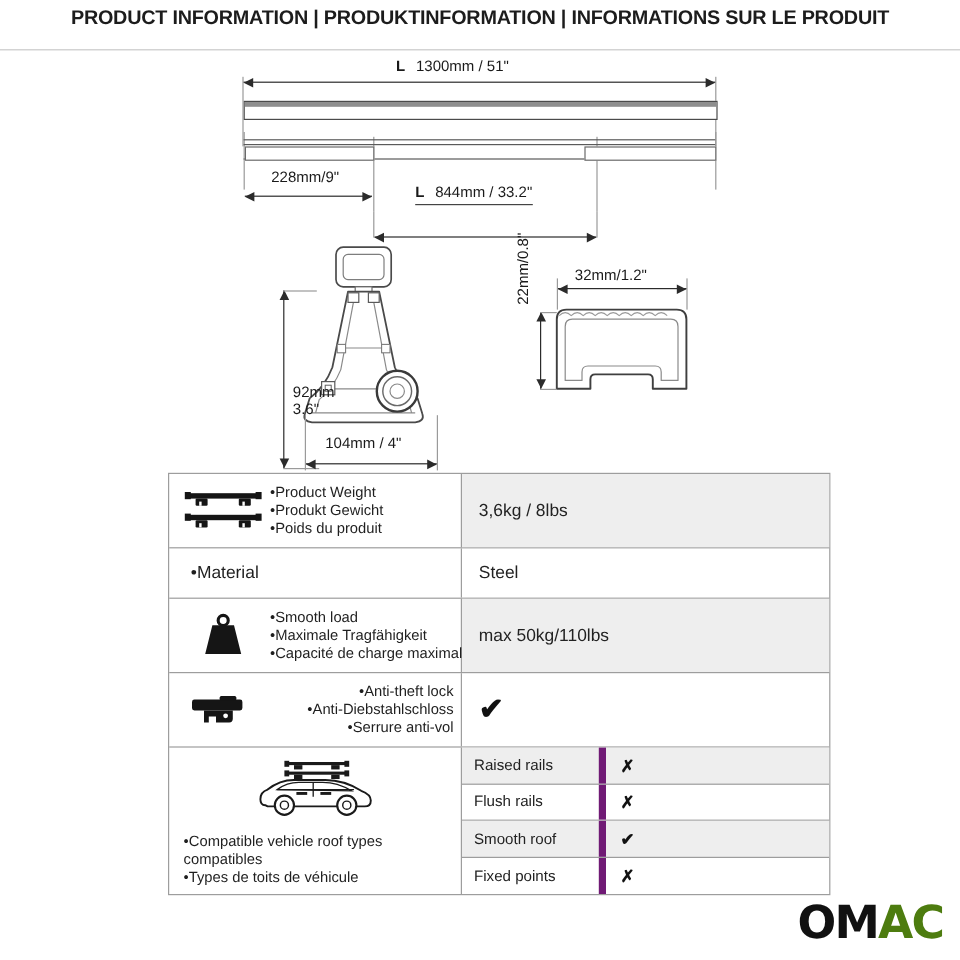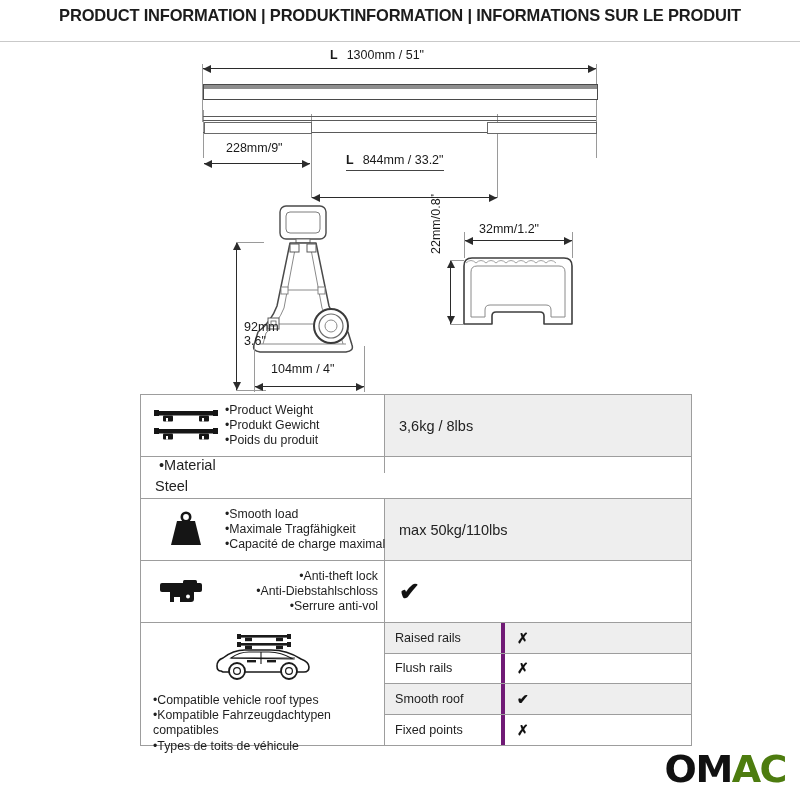--- a/index.html
+++ b/index.html
@@ -86,21 +86,21 @@
     padding-left:14px;font-size:14.5px;color:#222;
   }
   .shade{background:#eeeeee;}
 
   .icon-box{width:78px;display:flex;align-items:center;justify-content:center;flex:0 0 78px;}
   .lang-list{font-size:12.3px;line-height:15.2px;color:#1f1f1f;flex:1;}
   .lang-list div{white-space:nowrap;}
   .lang-center{text-align:right;}
 
   .r1{height:62px;}
-  .r2{height:42px;flex-direction:column;}
+  .r2{height:42px;}
   .r3{height:62px;}
   .r4{height:62px;}
   .r5{height:122px;}
 
   .material-label{
     display:flex;align-items:center;padding-left:12px;
     font-size:14.5px;color:#1f1f1f;
   }
 
   .check{font-size:25px;line-height:1;font-weight:bold;color:#111;}
@@ -114,21 +114,21 @@
   .compat-text{
     font-size:12.3px;line-height:15.2px;color:#1f1f1f;
     align-self:flex-start;padding-left:12px;padding-top:6px;
   }
   .compat-right{flex:1;display:flex;flex-direction:column;}
   .crow{
     display:flex;height:30.5px;border-bottom:1px solid #9d9d9d;box-sizing:border-box;
   }
   .crow:last-child{border-bottom:none;}
   .crow-name{
-    width:120px;box-sizing:border-box;border-right:4px solid #701a75;
+    width:120px;box-sizing:border-box;border-right:6px solid #701a75;
     display:flex;align-items:center;padding-left:10px;
     font-size:12.6px;color:#222;
   }
   .crow-mark{
     flex:1;display:flex;align-items:center;padding-left:12px;
     font-size:14px;font-weight:bold;color:#111;
   }
 
   
   .logo{
@@ -346,21 +346,20 @@
             <rect x="38" y="29" width="9" height="2.4" fill="#1a1a1a"></rect>
             <rect x="58" y="29" width="9" height="2.4" fill="#1a1a1a"></rect>
             <circle cx="28" cy="40" r="8" fill="#fff" stroke="#1a1a1a" stroke-width="1.8"></circle>
             <circle cx="28" cy="40" r="3.4" fill="#fff" stroke="#1a1a1a" stroke-width="1.2"></circle>
             <circle cx="80" cy="40" r="8" fill="#fff" stroke="#1a1a1a" stroke-width="1.8"></circle>
             <circle cx="80" cy="40" r="3.4" fill="#fff" stroke="#1a1a1a" stroke-width="1.2"></circle>
           </svg>
         </div>
         <div class="compat-text">
           <div>•Compatible vehicle roof types</div>
-          <div>•Kompatible Fahrzeugdachtypen</div>
           <div>compatibles</div>
           <div>•Types de toits de véhicule</div>
         </div>
       </div>
       <div class="compat-right">
         <div class="crow shade">
           <div class="crow-name">Raised rails</div>
           <div class="crow-mark">✗</div>
         </div>
         <div class="crow">

